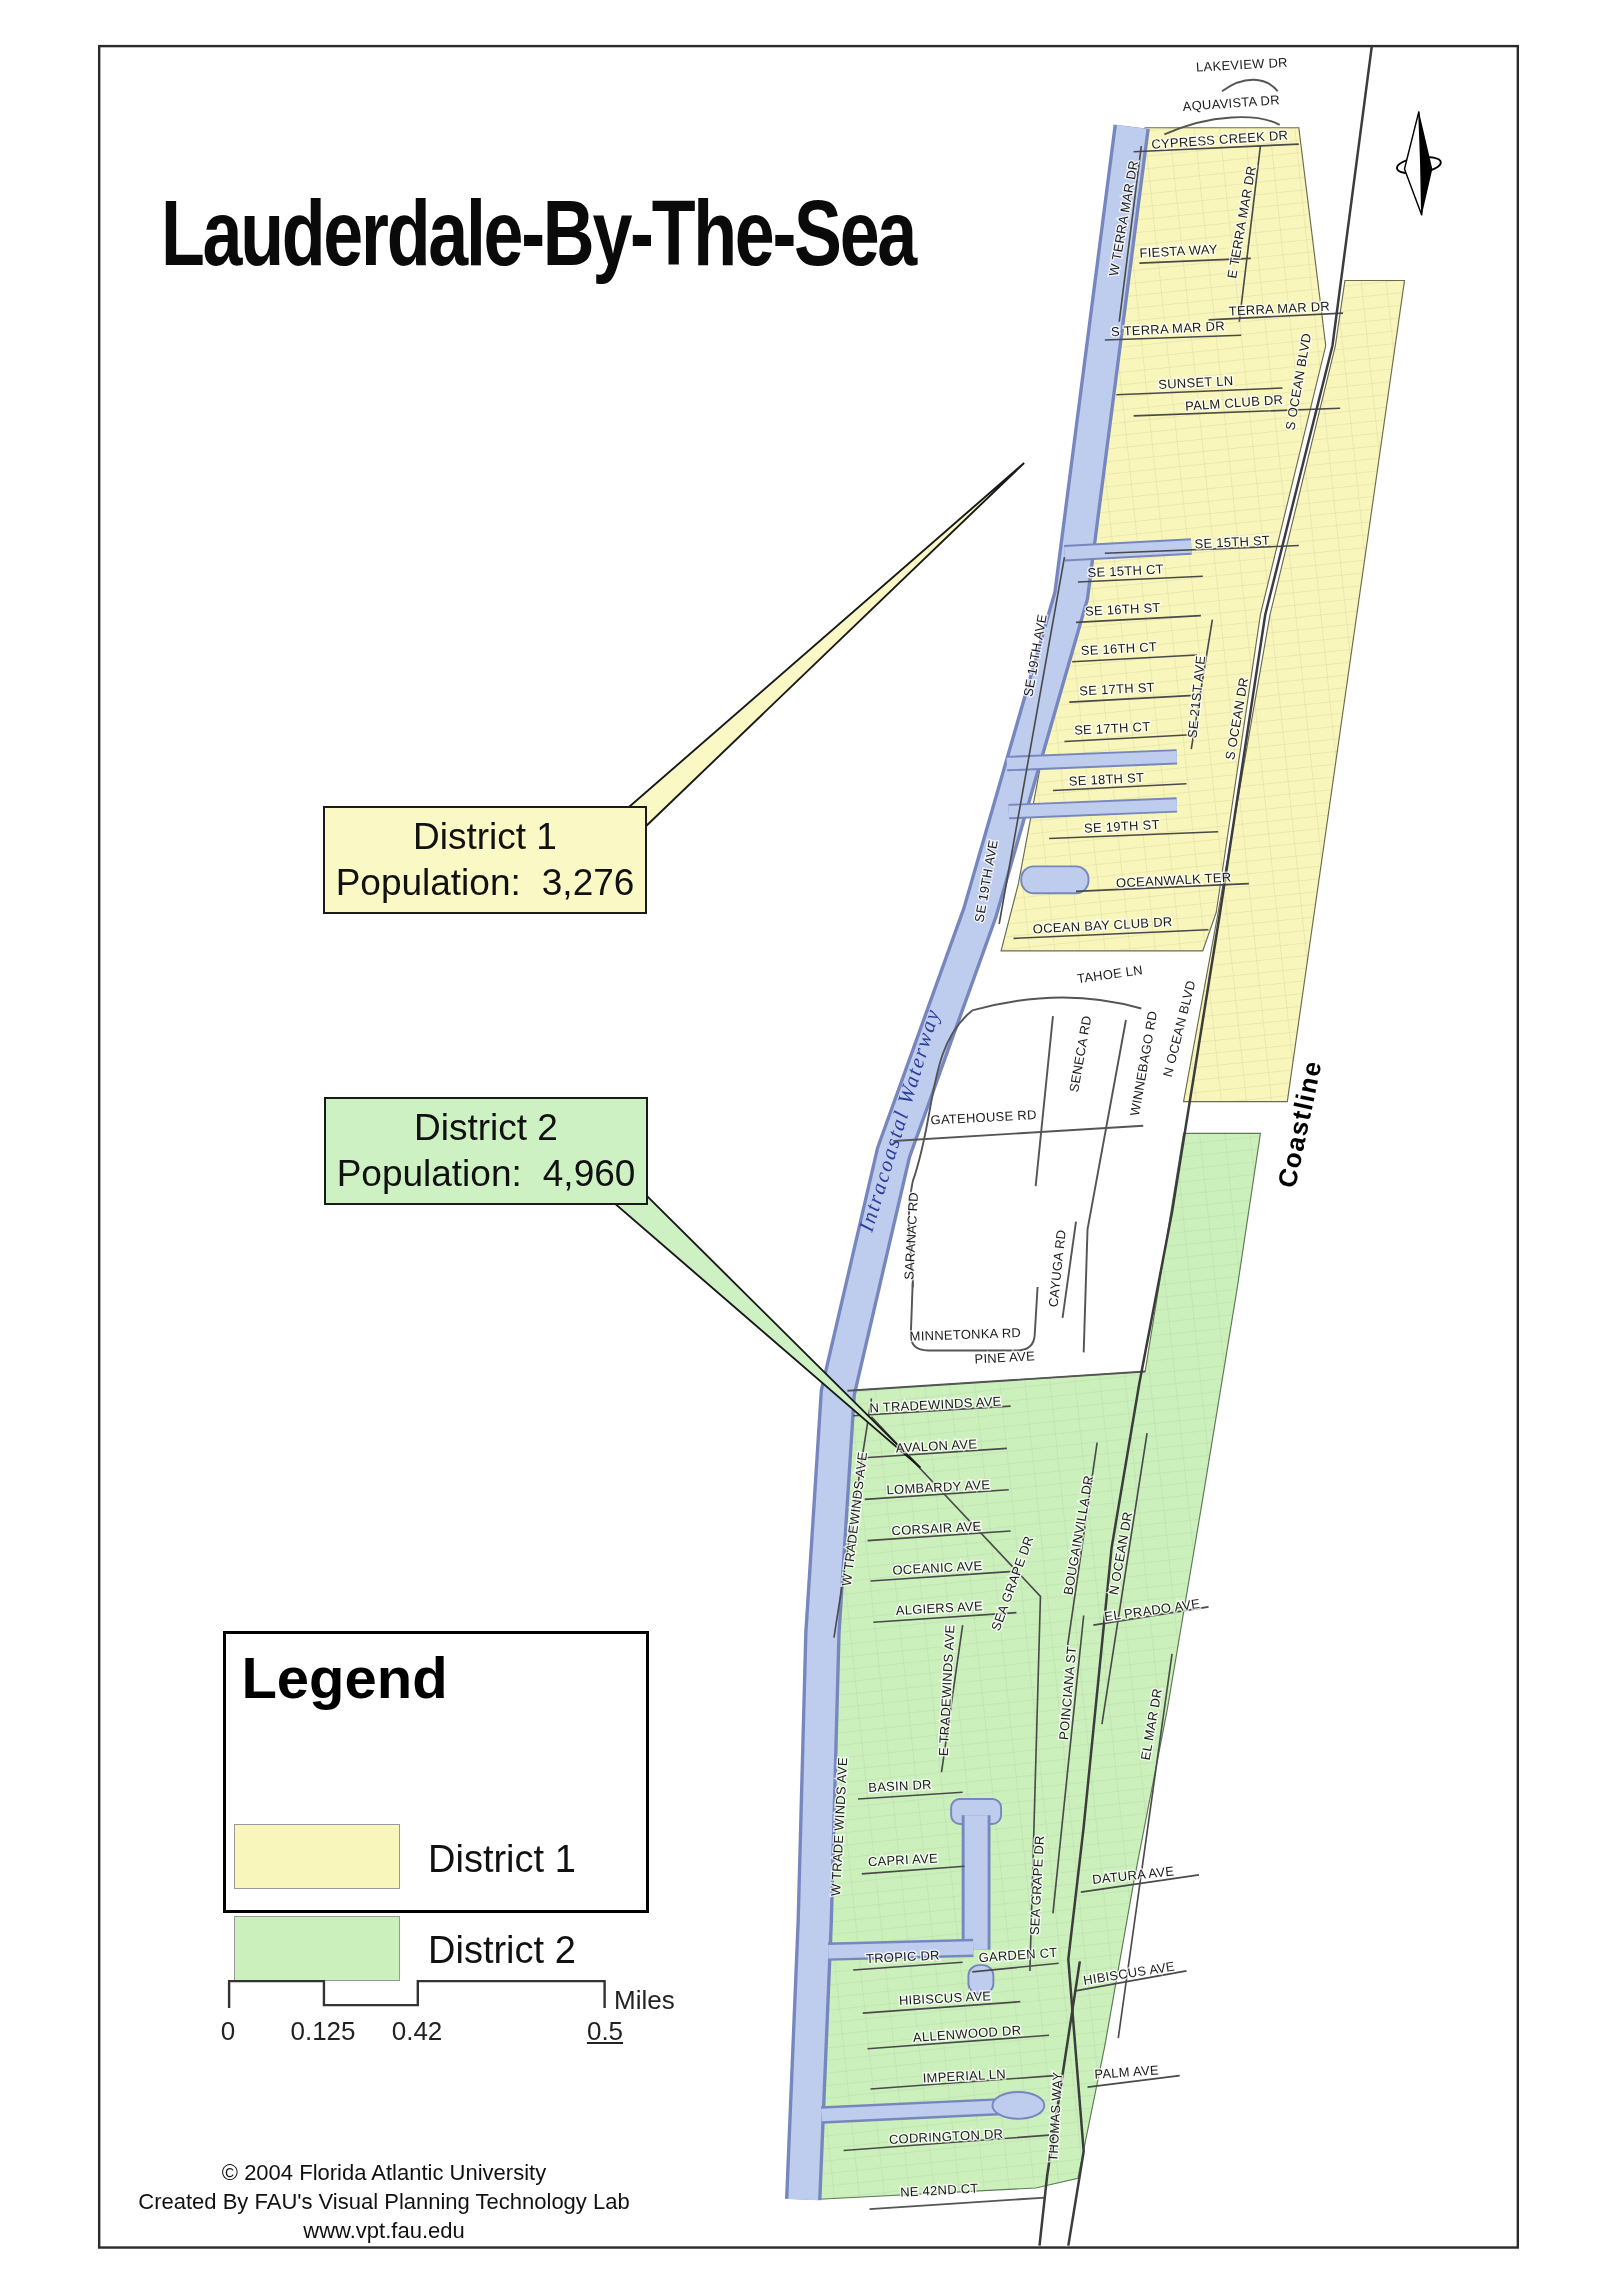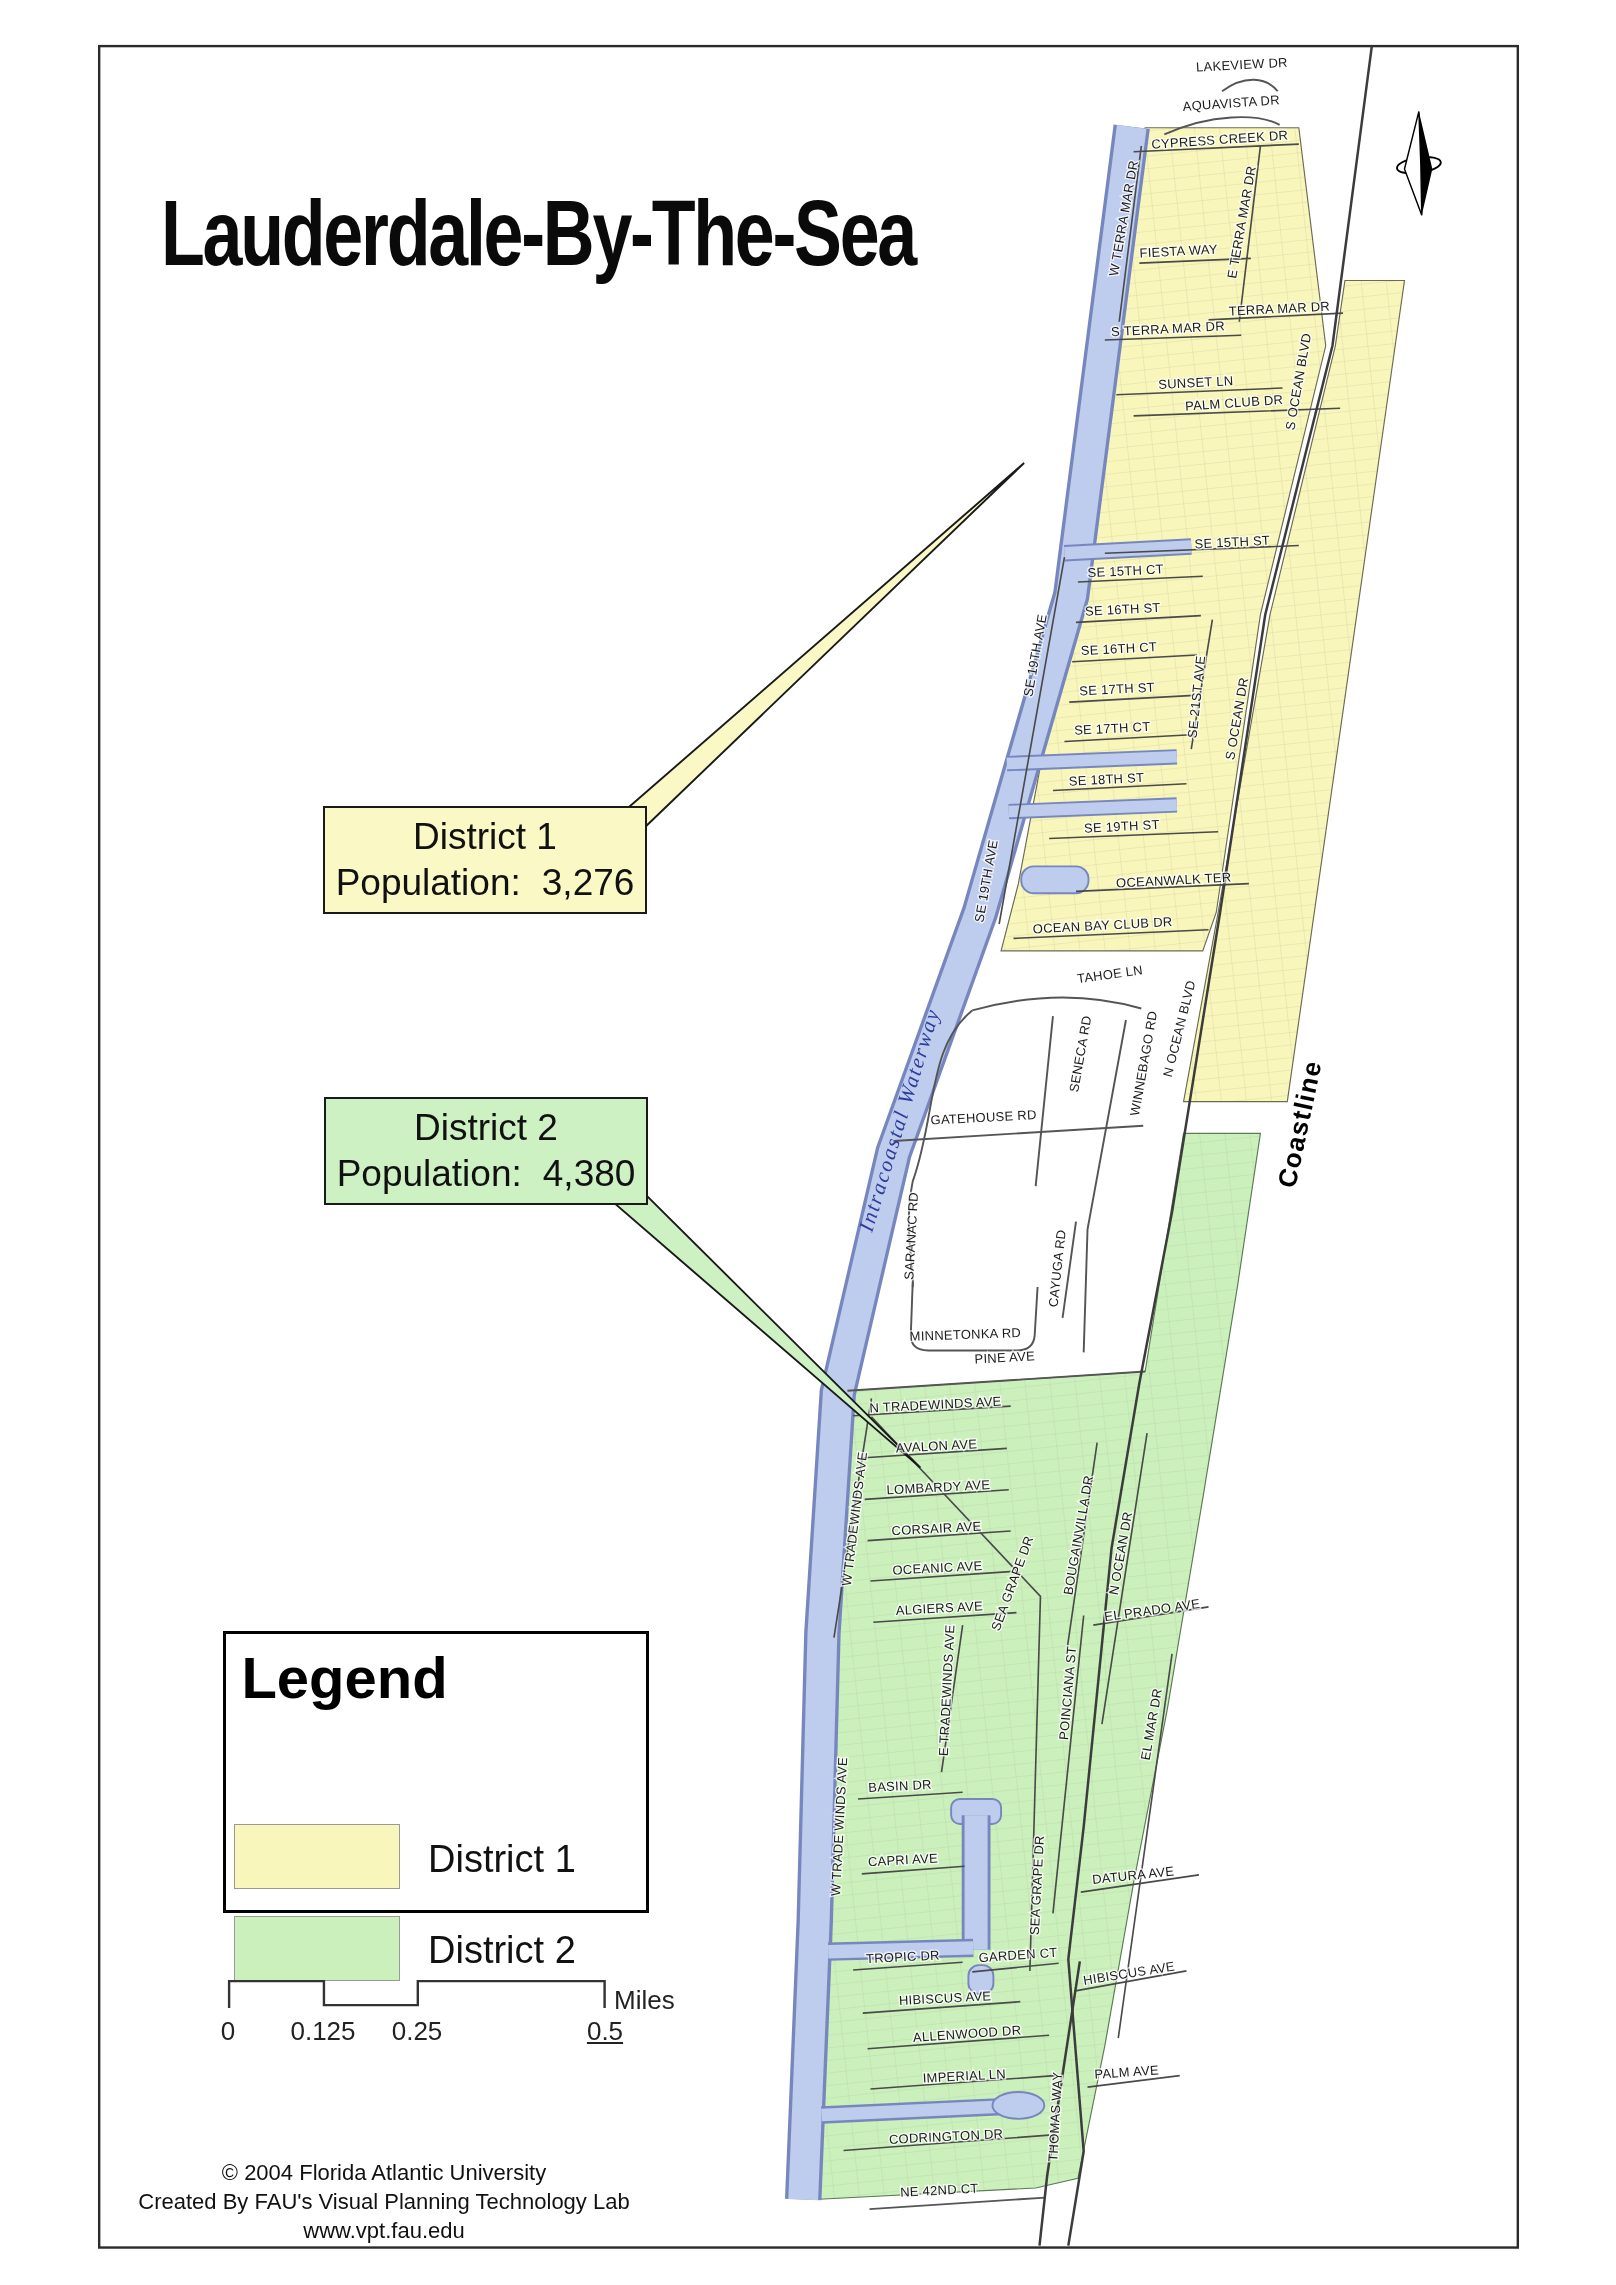--- a/index.html
+++ b/index.html
@@ -198,42 +198,42 @@
 
   <div class="map-title">Lauderdale-By-The-Sea</div>
 
   <div class="callout d1">
     <div>District 1</div>
     <div class="pop"><span>Population:</span><span style="display:inline-block;width:21px;"></span><span>3,276</span></div>
   </div>
 
   <div class="callout d2">
     <div>District 2</div>
-    <div class="pop"><span>Population:</span><span style="display:inline-block;width:21px;"></span><span>4,380</span></div>
+    <div class="pop"><span>Population:</span><span style="display:inline-block;width:21px;"></span><span>4,960</span></div>
   </div>
 
   <div class="legend">
     <h2>Legend</h2>
     <div class="row row1">
       <div class="swatch sw-d1"></div>
       <div class="sw-lab">District 1</div>
     </div>
     <div class="row row2">
       <div class="swatch sw-d2"></div>
       <div class="sw-lab">District 2</div>
     </div>
   </div>
 
   <div class="scalebar">
     <svg width="500" height="91" style="position:absolute;left:0;top:0;" viewBox="0 0 520 95">
       <polyline points="20,48 20,20 119,20 119,45 217,45 217,20 412,20 412,48" fill="none" stroke="#333" stroke-width="2.5"></polyline>
     </svg>
     <span class="num" style="left:19px;">0</span>
     <span class="num" style="left:114px;">0.125</span>
-    <span class="num" style="left:208px;">0.25</span>
+    <span class="num" style="left:208px;">0.42</span>
     <span class="num" style="left:396px;text-decoration:underline;">0.5</span>
     <span class="unit">Miles</span>
   </div>
 
   <div class="credits">
     <div>© 2004 Florida Atlantic University</div>
     <div>Created By FAU's Visual Planning Technology Lab</div>
     <div>www.vpt.fau.edu</div>
   </div>
 

